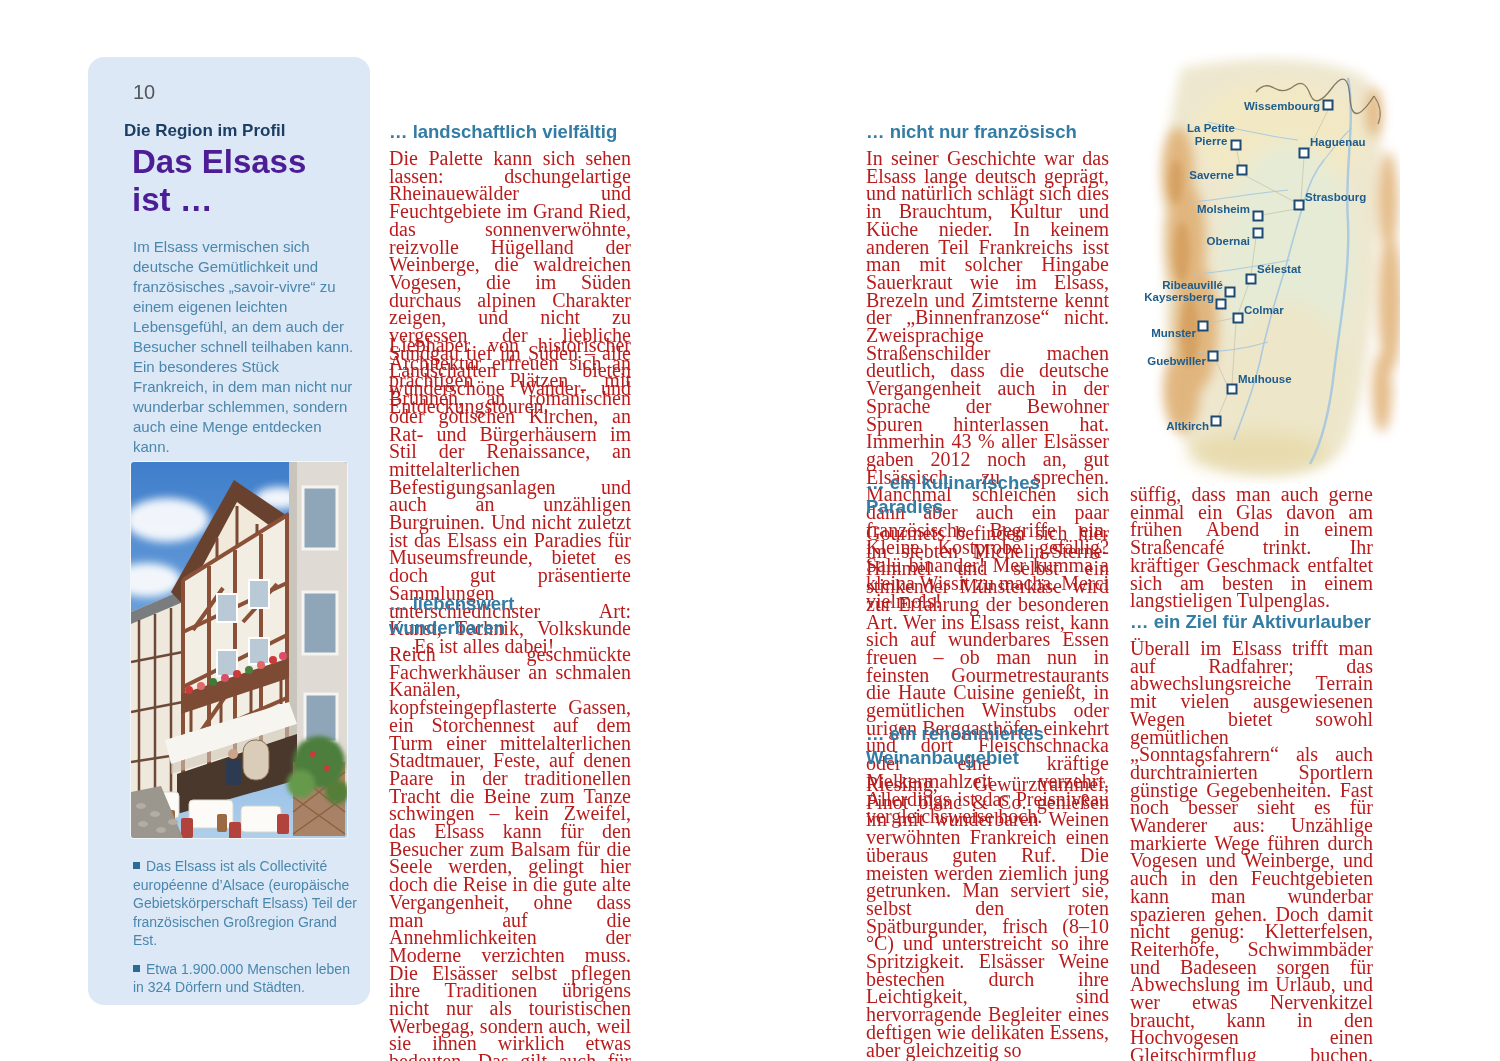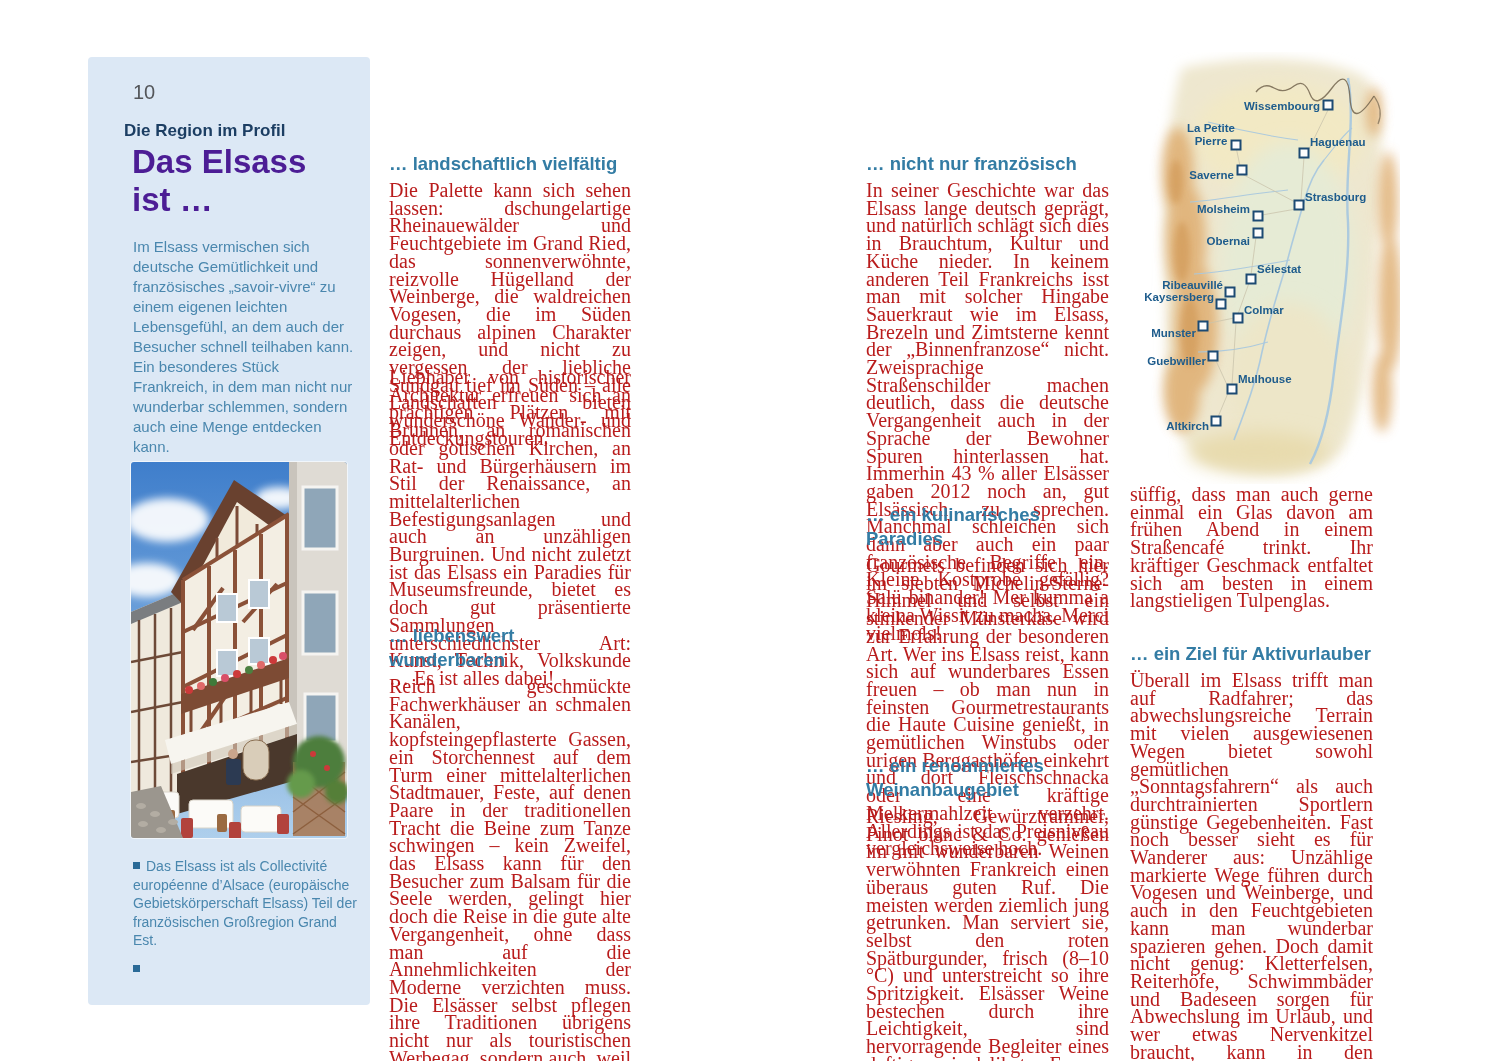--- a/index.html
+++ b/index.html
@@ -1,31 +1,31 @@
 <!DOCTYPE html>
 <html lang="de"><head>
 <meta charset="utf-8">
 <style>
   html,body{margin:0;padding:0;background:#ffffff;}
   body{width:1500px;height:1061px;position:relative;font-family:"Liberation Sans",sans-serif;overflow:hidden;}
   .page{position:absolute;inset:0;background:#ffffff;}
 
   
-  .sidebar{position:absolute;left:88px;top:57px;width:282px;height:948px;background:#dce8f5;border-radius:4px;}
+  .sidebar{position:absolute;left:88px;top:57px;width:282px;height:948px;background:#dce8f5;border-radius:16px;}
   .pagenum{position:absolute;left:45px;top:24px;font-size:20px;color:#54565a;}
   .kicker{position:absolute;left:36px;top:64px;font-size:17px;font-weight:bold;color:#1c3e63;}
   .sbtitle{position:absolute;left:44px;top:86px;width:200px;margin:0;font-size:33px;line-height:1.16;font-weight:bold;color:#4c1d95;}
   .intro{position:absolute;left:45px;top:180px;width:222px;margin:0;font-size:15px;line-height:20px;color:#4a87ae;}
   .photo{position:absolute;left:43px;top:405px;width:216px;height:376px;border-radius:3px;overflow:hidden;box-shadow:0 0 0 1px rgba(255,255,255,.6);}
   .facts{position:absolute;left:45px;top:800px;width:230px;margin:0;padding:0;list-style:none;font-size:14px;line-height:18.5px;color:#4a87ae;}
   .facts li{margin-bottom:10px;}
   .facts .sq{display:inline-block;width:7px;height:7px;background:#2a6a97;margin-right:6px;vertical-align:2px;}
 
   
-  .sec{position:absolute;margin-top:32px;}
+  .sec{position:absolute;}
   .sec h2{margin:0 0 6px 0;font-size:18.5px;line-height:24px;font-weight:bold;color:#337ca4;font-family:"Liberation Sans",sans-serif;}
   .sec p,.contp{margin:0;font-family:"Liberation Serif",serif;font-size:20px;line-height:17.7px;color:#b91c1c;text-align:justify;hyphens:auto;-webkit-hyphens:auto;}
 
   
   .map{position:absolute;left:1138px;top:52px;width:262px;height:432px;}
   .mlabel{font-family:"Liberation Sans",sans-serif;font-size:11.5px;font-weight:bold;fill:#1e5c8c;}
   .mk{fill:#fdfdfd;stroke:#1c4a73;stroke-width:2;}
   .river{fill:none;stroke:#a9c8de;opacity:.95;}
   .road{fill:none;stroke:#cac4ac;stroke-width:1;opacity:.8;}
 </style>
@@ -186,21 +186,21 @@
             <ellipse cx="24" cy="352" rx="5" ry="3"></ellipse>
             <ellipse cx="12" cy="362" rx="5" ry="3"></ellipse>
           <ellipse cx="30" cy="368" rx="5" ry="3"></ellipse>
             <ellipse cx="42" cy="360" rx="5" ry="3"></ellipse>
         </g>
       </svg>
     </div>
 
     <ul class="facts">
       <li><span class="sq"></span><span>Das Elsass ist als Collectivité européenne d’Alsace (europäische Gebietskörperschaft Elsass) Teil der französischen Großregion Grand Est.</span></li>
-      <li><span class="sq"></span></li>
+      <li><span class="sq"></span><span>Etwa 1.900.000 Menschen leben in 324 Dörfern und Städten.</span></li>
     </ul>
   </aside>
 
   <section class="sec" style="left:389px;top:120px;width:242px;">
     <h2>… landschaftlich vielfältig</h2>
     <p>Die Palette kann sich sehen lassen: dschungelartige Rheinauewälder und Feuchtgebiete im Grand Ried, das sonnenverwöhnte, reizvolle Hügelland der Weinberge, die waldreichen Vogesen, die im Süden durchaus alpinen Charakter zeigen, und nicht zu vergessen der liebliche Sundgau tief im Süden – alle Landschaften bieten wunderschöne Wander- und Entdeckungstouren.</p>
   </section>
   <section class="sec" style="left:389px;top:337px;width:242px;">
     <p>Liebhaber von historischer Architektur erfreuen sich an prächtigen Plätzen mit Brunnen, an romanischen oder gotischen Kirchen, an Rat- und Bürgerhäusern im Stil der Renaissance, an mittelalterlichen Befestigungsanlagen und auch an unzähligen Burgruinen. Und nicht zuletzt ist das Elsass ein Paradies für Museumsfreunde, bietet es doch gut präsentierte Sammlungen unterschiedlichster Art: Kunst, Technik, Volkskunde … Es ist alles dabei!</p>
   </section>

